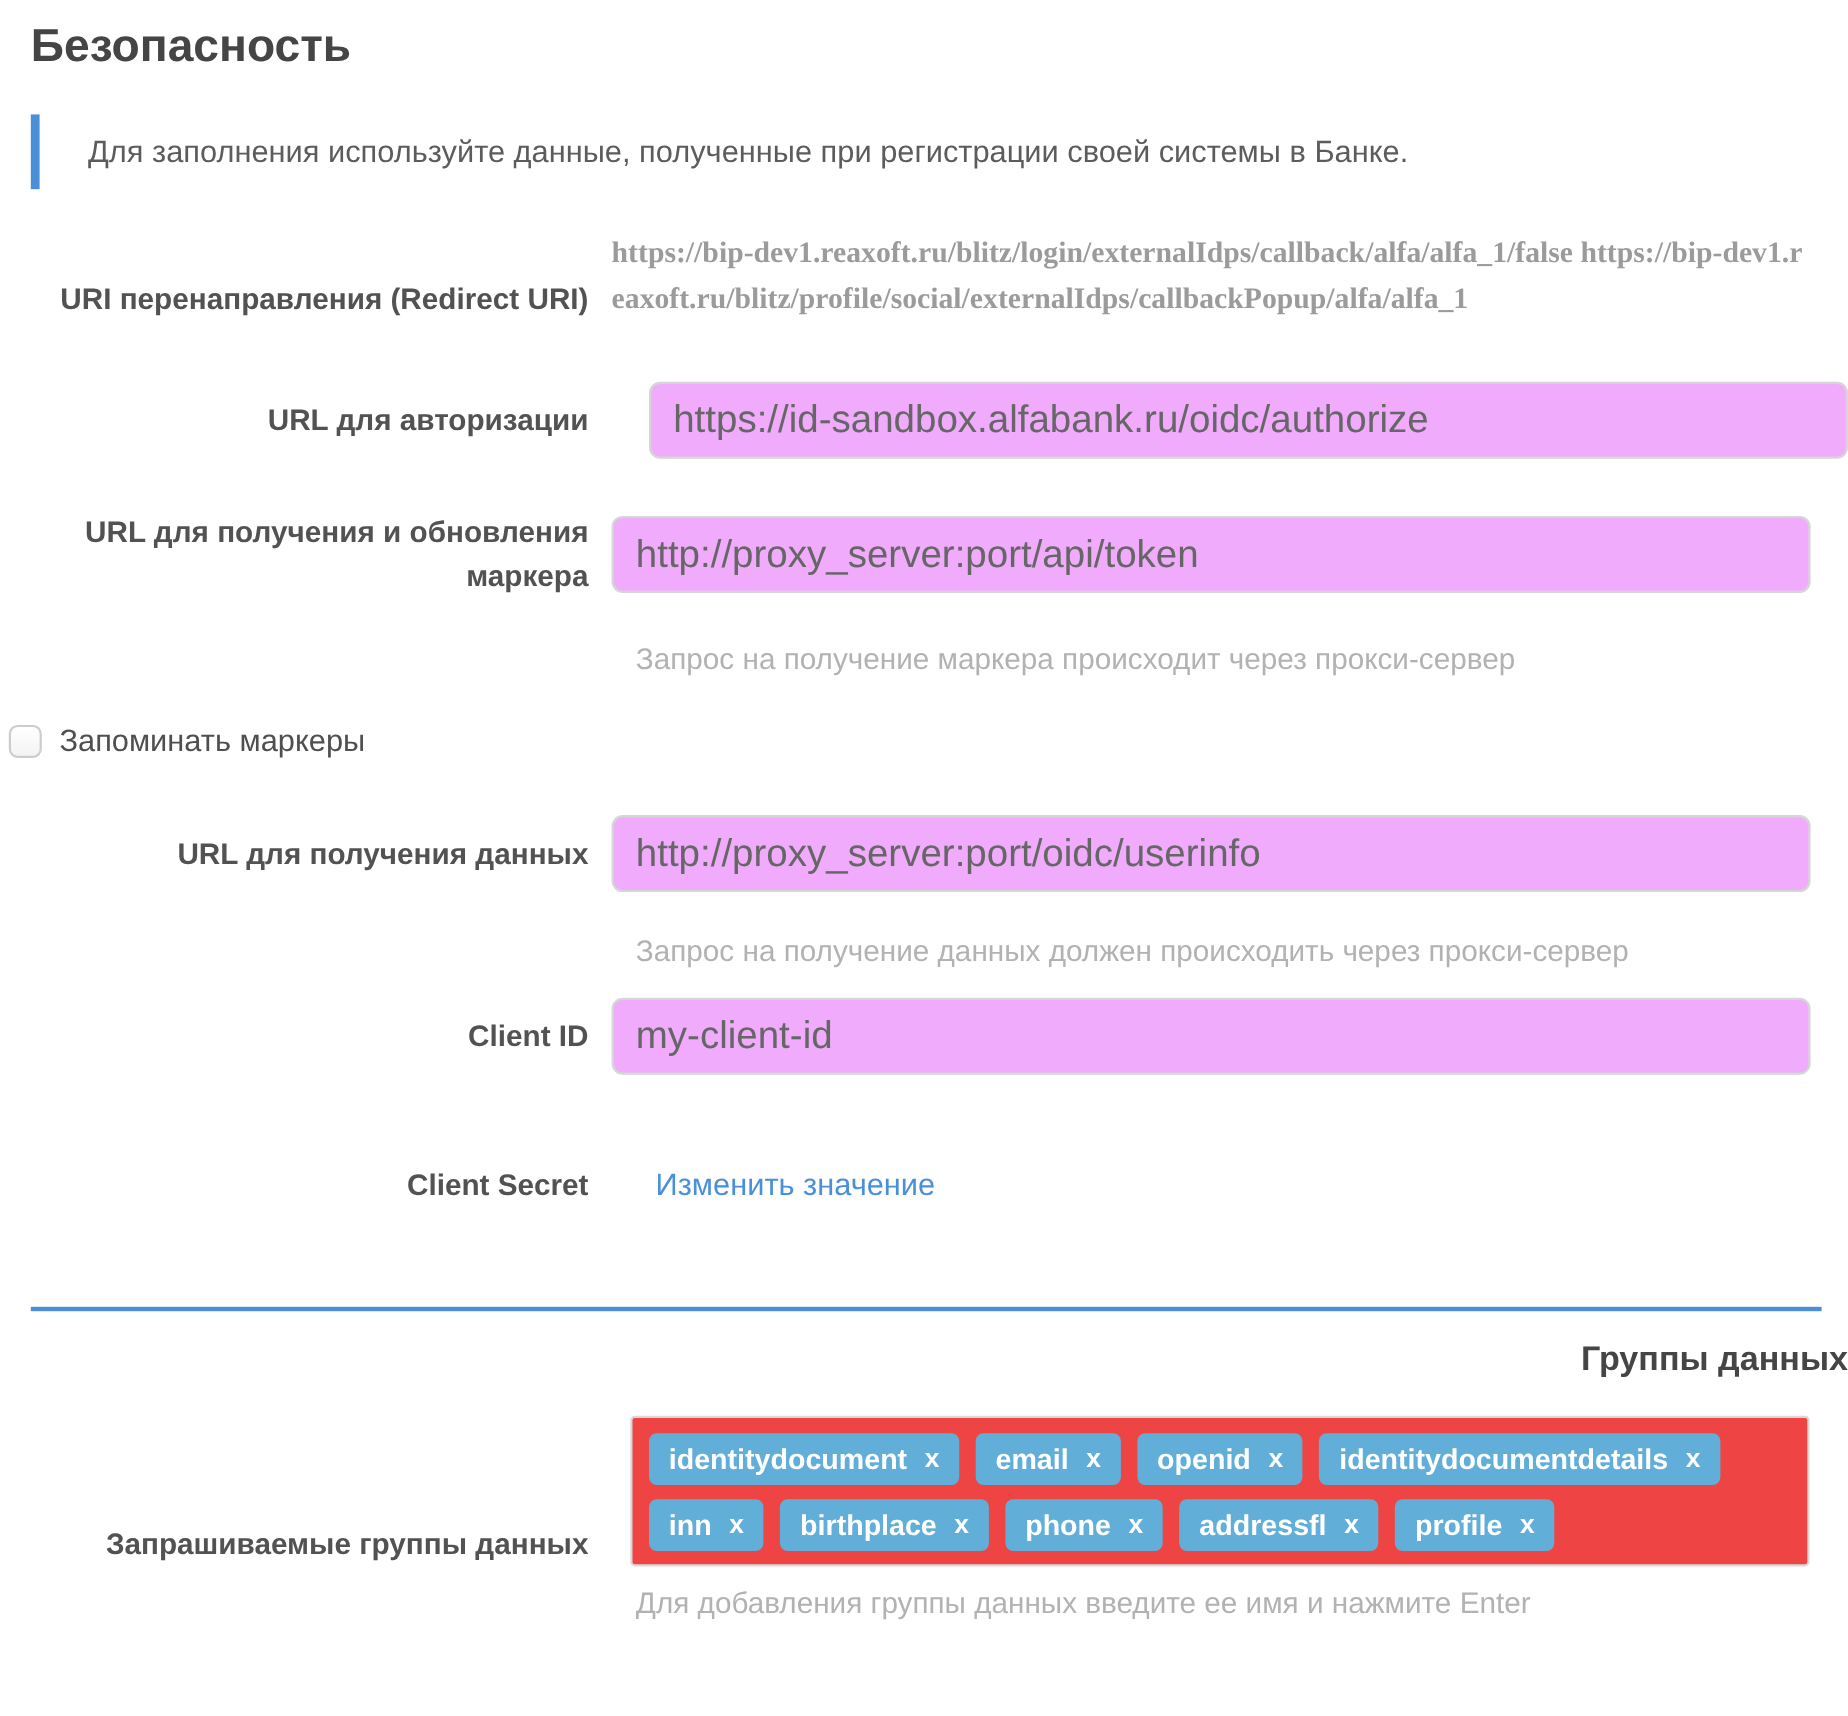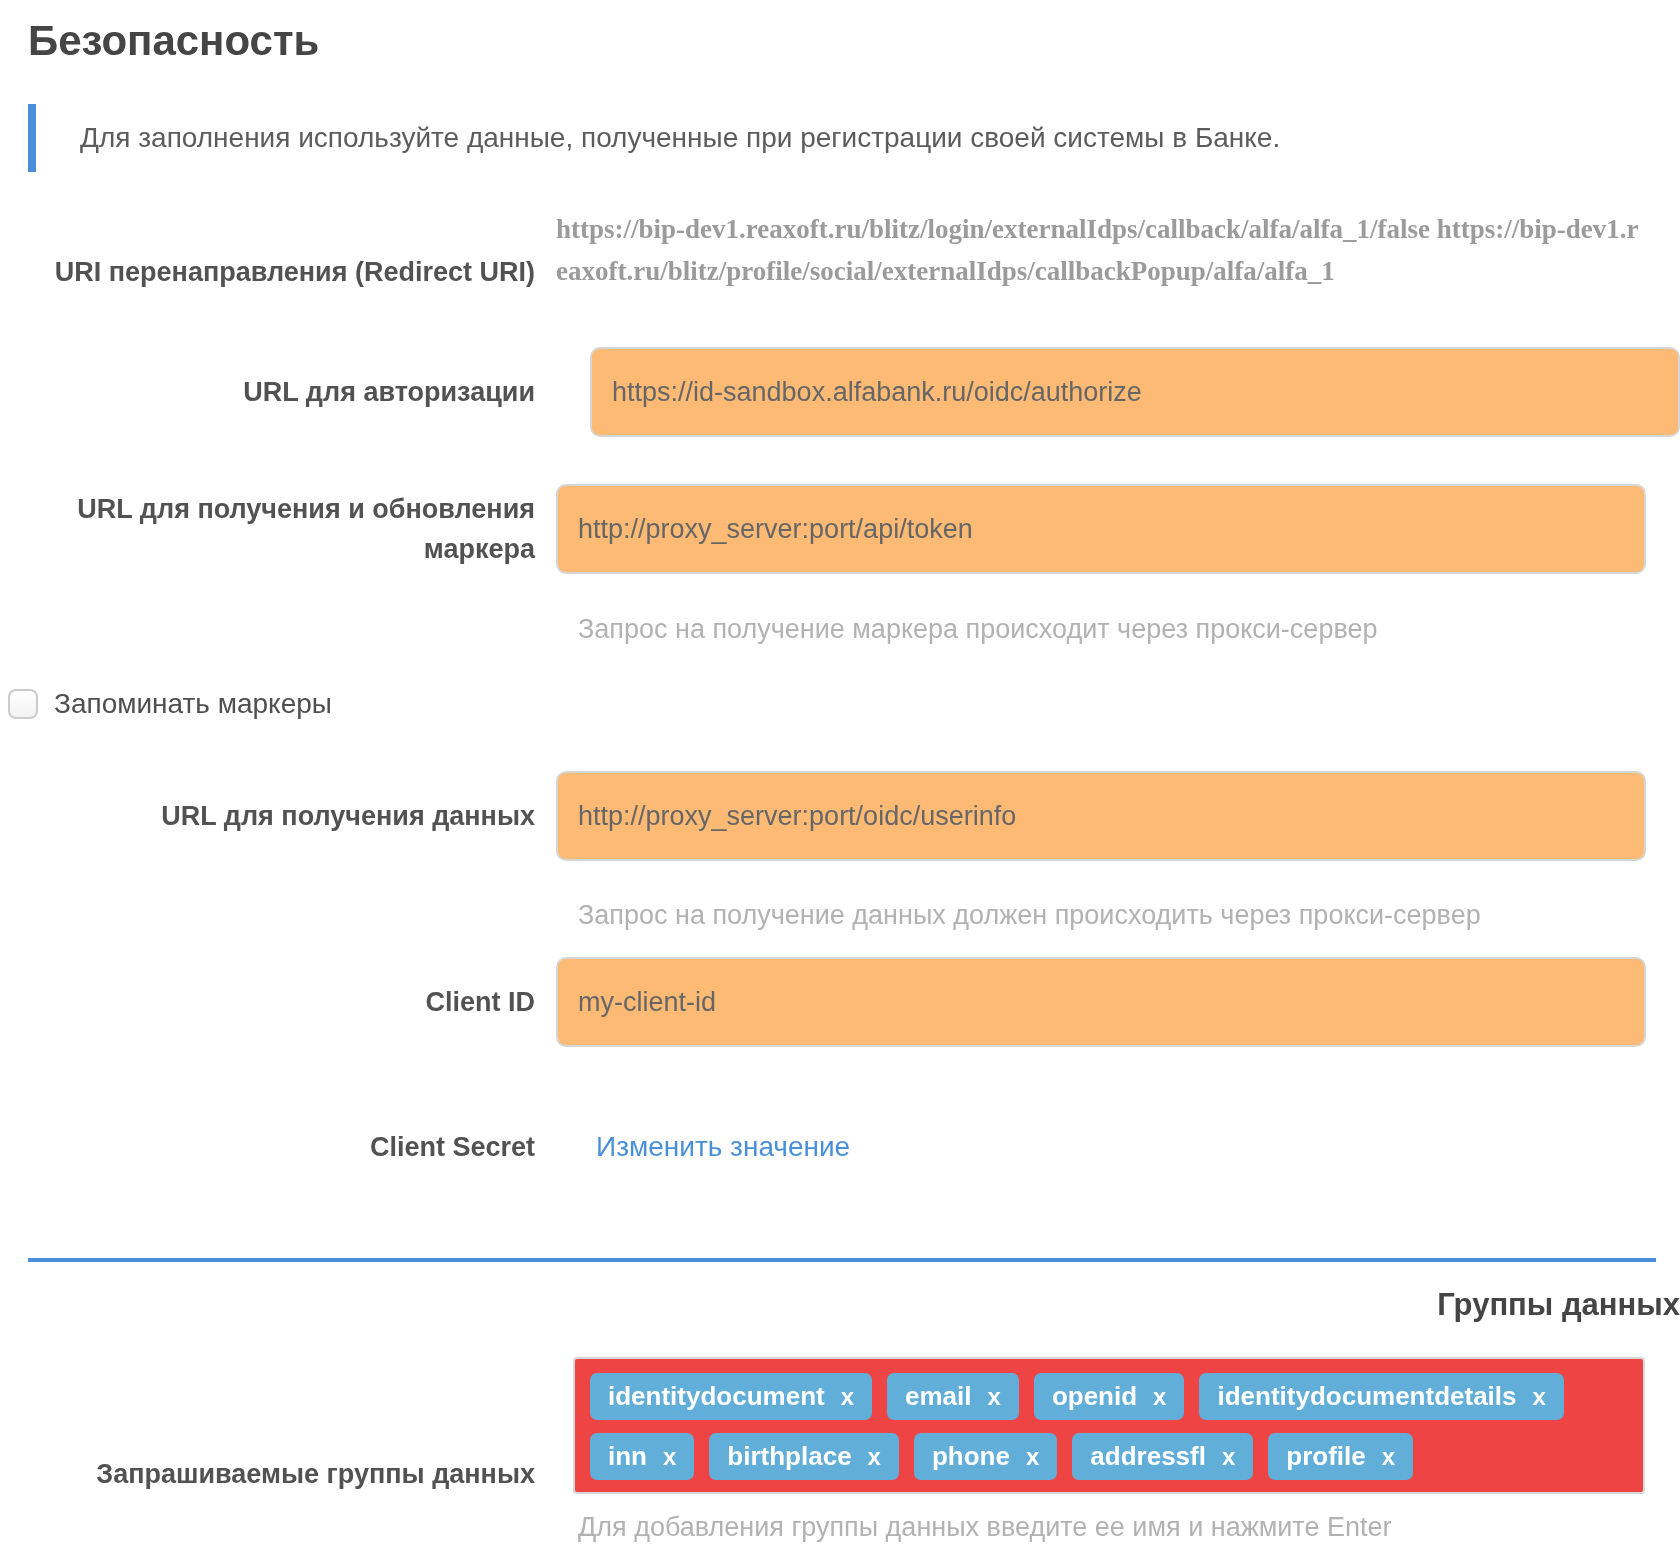--- a/index.html
+++ b/index.html
@@ -45,26 +45,26 @@
 
   .help-row { display: flex; }
   .help-row .spacer { width: 535px; flex-shrink: 0; }
   .help-text {
     margin-left: 43px;
     width: 1120px;
     font-size: 27px; color: #b2b2b2; line-height: 42px;
   }
 
   input.text-input {
-    width: 1090px; height: 90px;
+    width: 1090px; height: 70px;
     border: 2px solid #d6d6d6; border-radius: 10px;
     padding: 0 20px;
     font-family: "Liberation Sans", sans-serif;
-    font-size: 27px; color: #666666;
-    background: #fdba74;
+    font-size: 35px; color: #666666;
+    background: #f0abfc;
     outline: none;
   }
 
   .checkbox-row {
     margin: 38px 0 0 8px;
     display: flex; align-items: center; height: 32px;
   }
   .checkbox-box {
     width: 30px; height: 30px;
     border: 2px solid #cccccc; border-radius: 8px;

